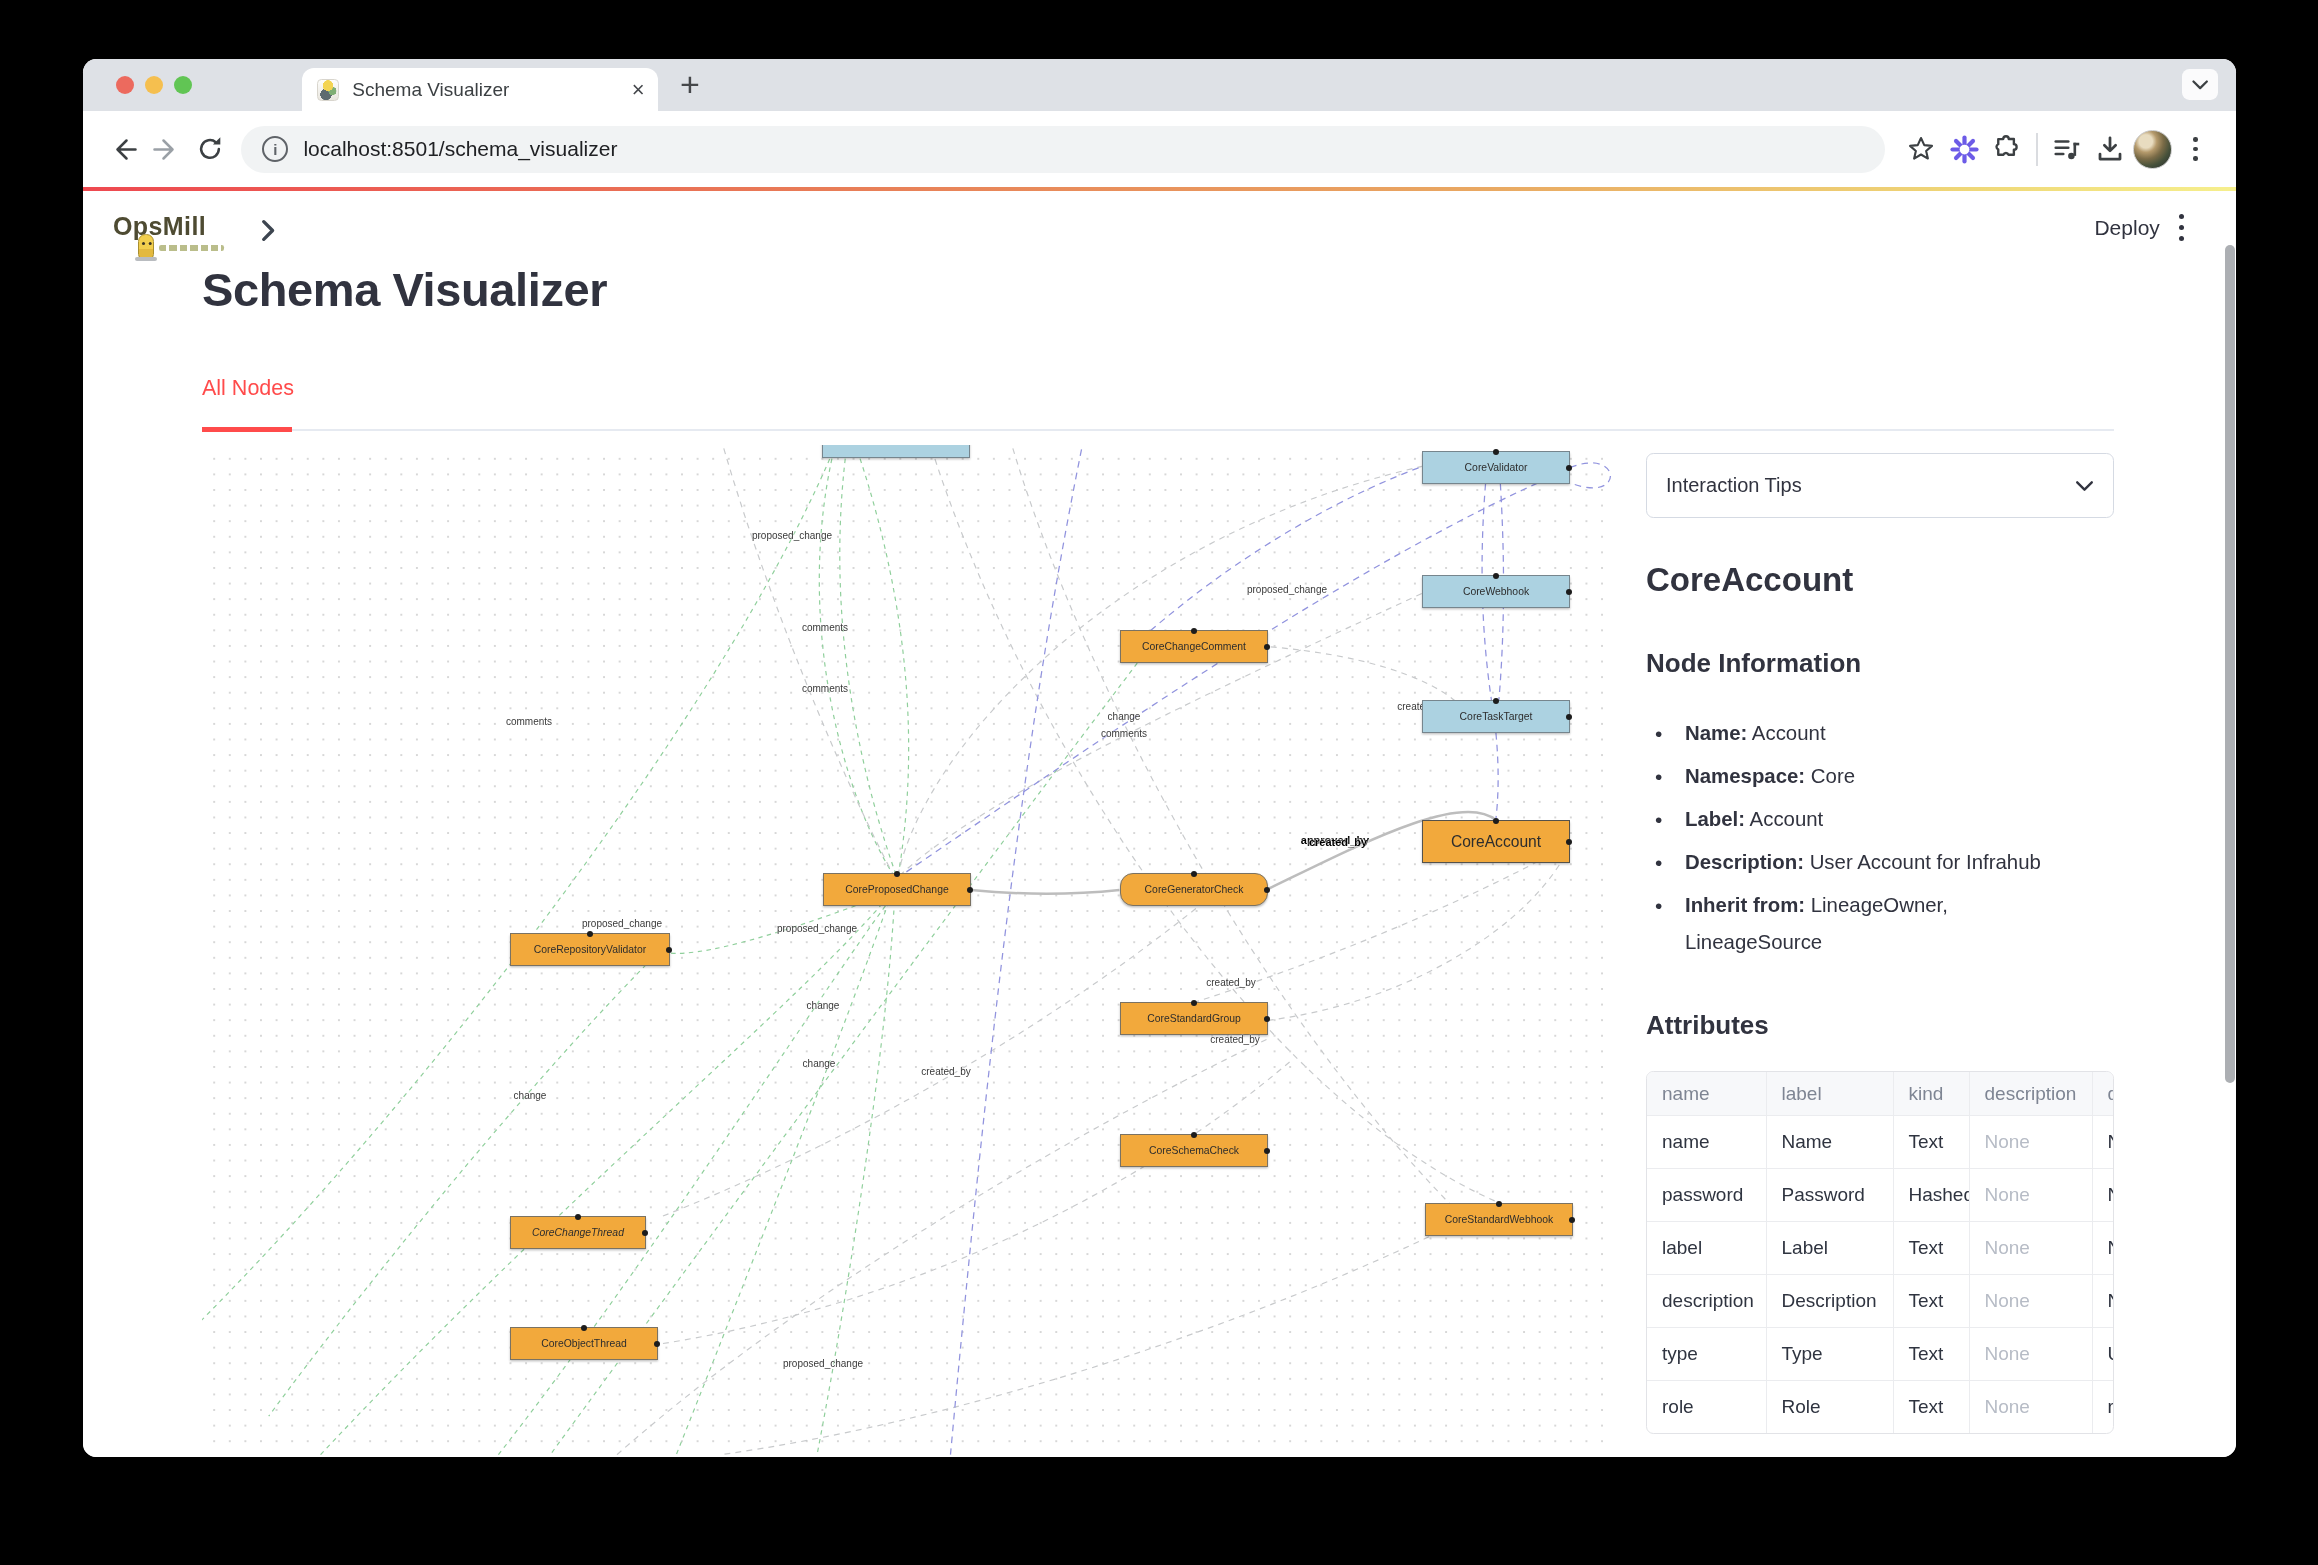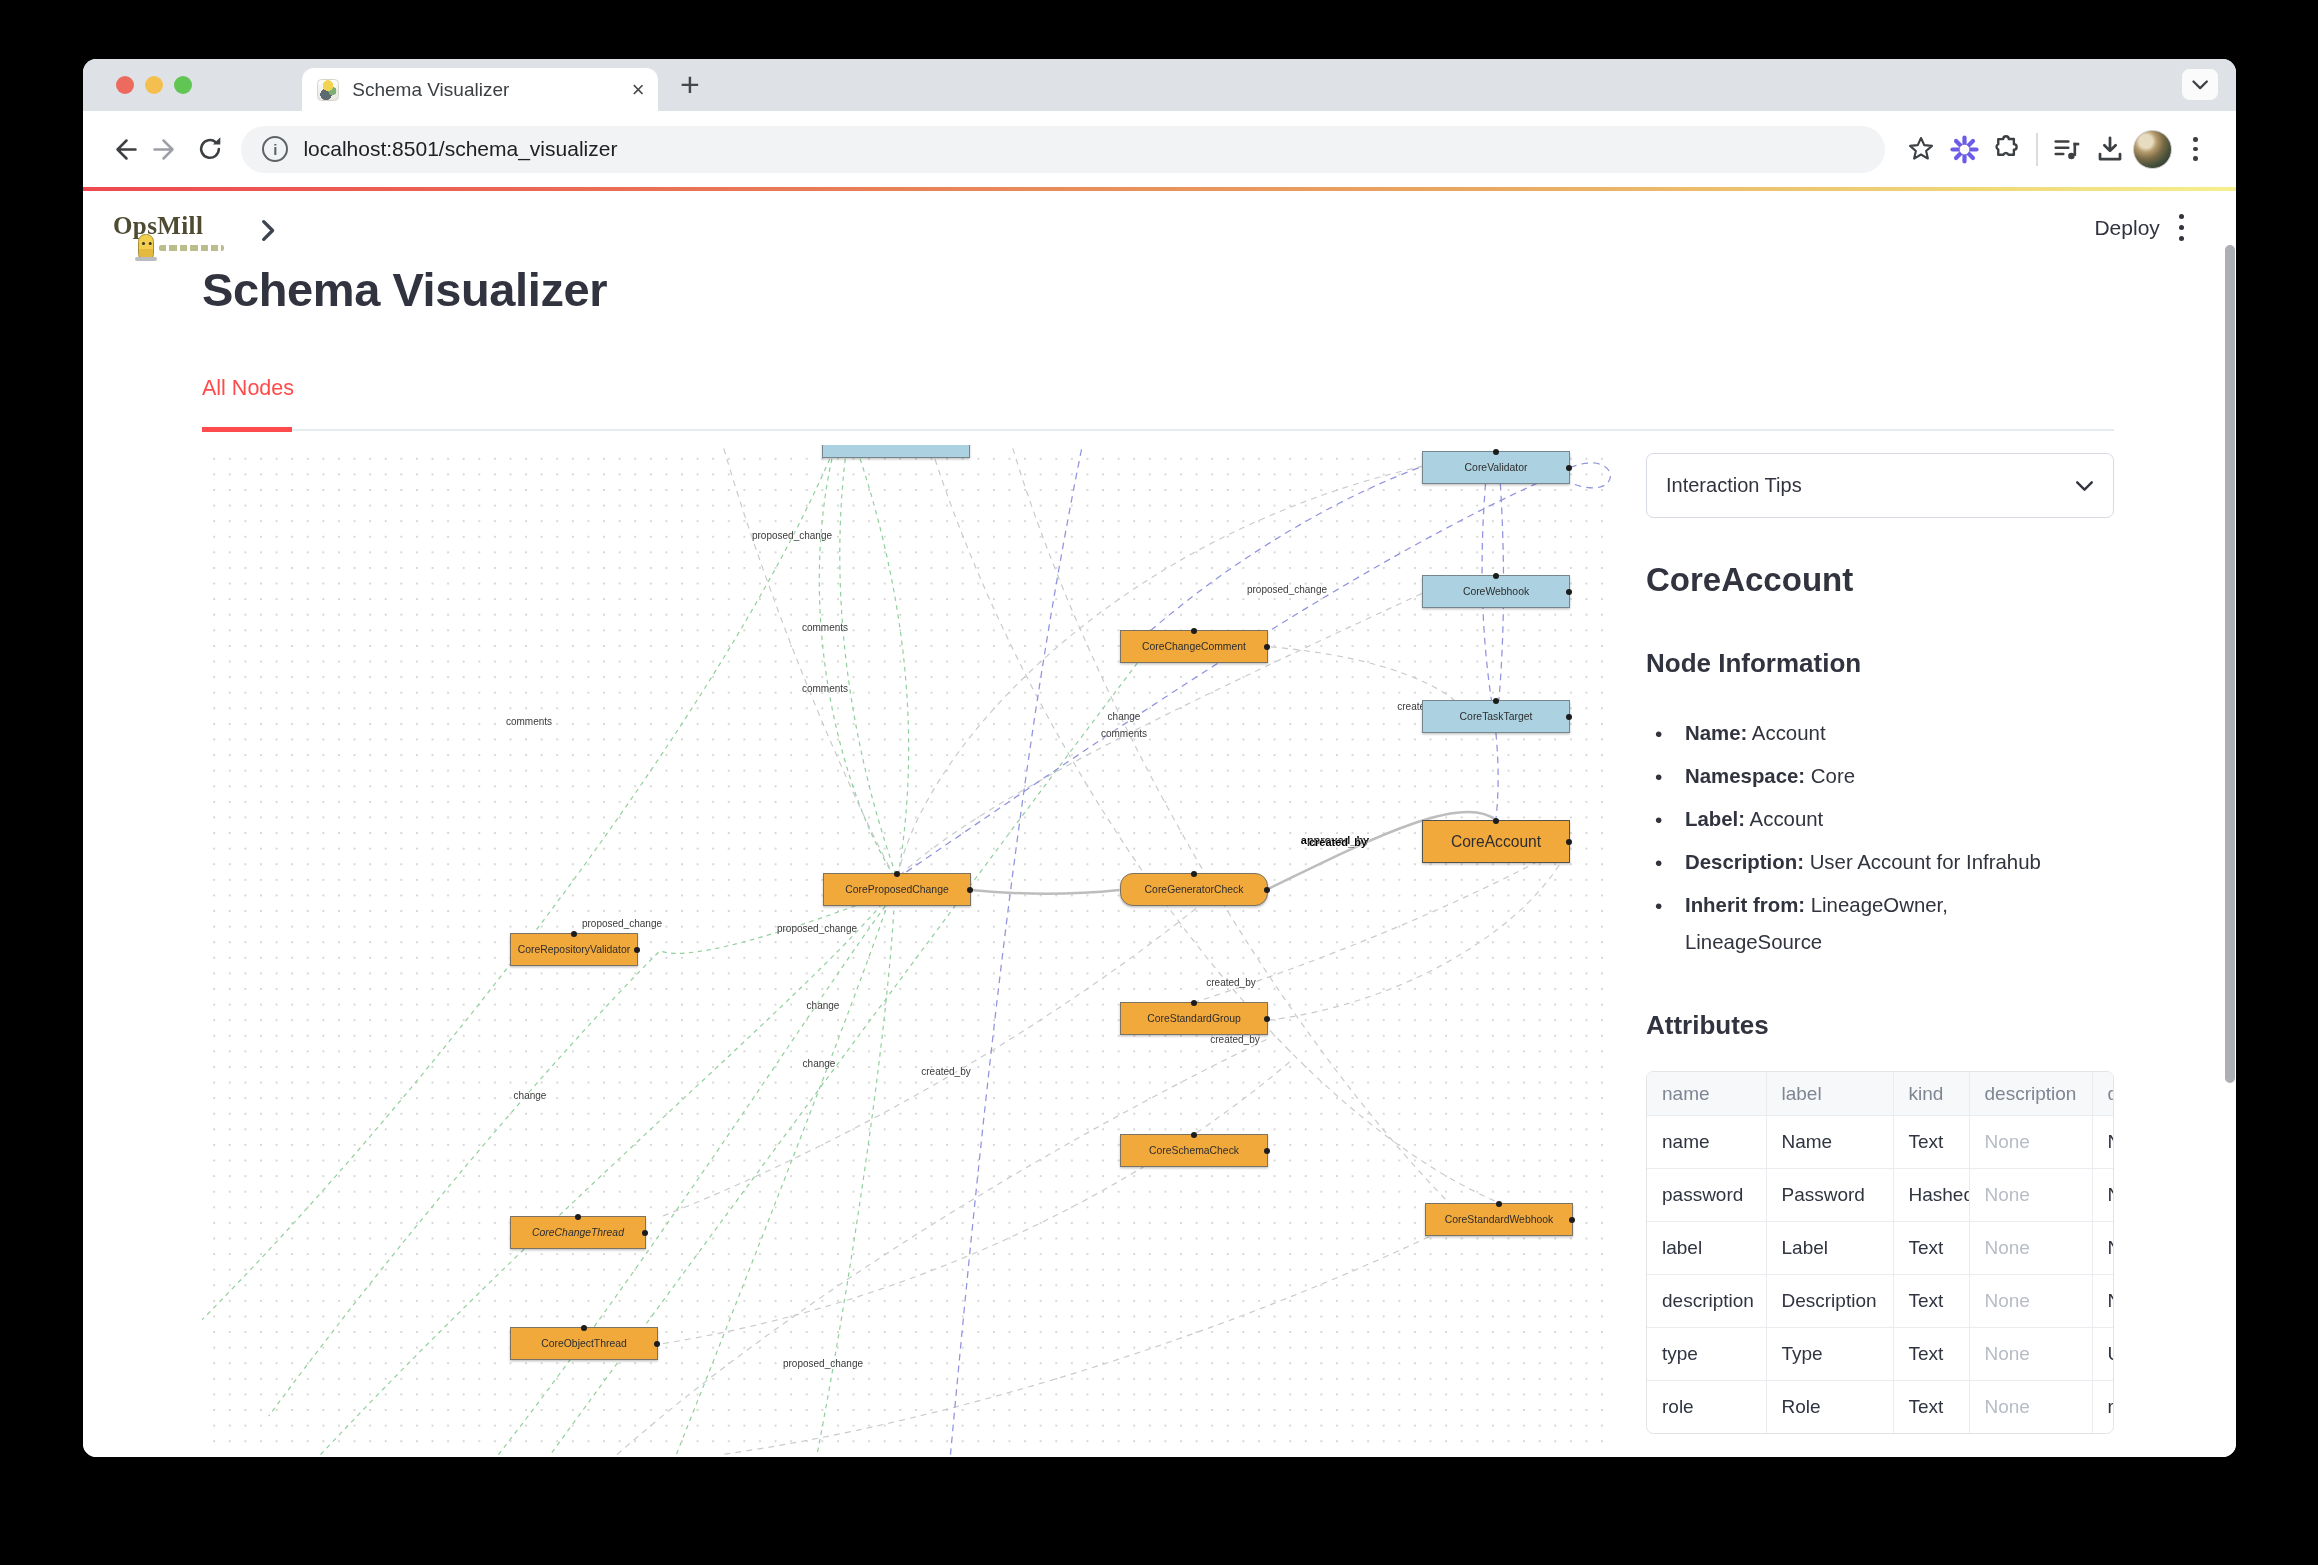--- a/index.html
+++ b/index.html
@@ -33,21 +33,21 @@
   .avatar{width:39px;height:39px;border-radius:50%;
     background:radial-gradient(circle at 32% 28%, #e8dcc0 0 18%, #b59a6c 30%, #7a6b47 48%, #45503a 68%, #23262c 100%);
     border:0.7px solid #c9c9c9;box-sizing:border-box;}
   .dots3{display:flex;flex-direction:column;gap:5.2px;align-items:center;}
   .dots3 i{width:4.4px;height:4.4px;border-radius:50%;background:#3C4043;}
   .decoration{height:4.4px;background:linear-gradient(90deg,#ee4950 0%,#e87d57 35%,#e9a862 65%,#efd878 88%,#f6ef8d 100%);}
   
   .page{position:relative;height:1266px;background:#fff;overflow:hidden;}
   .app-header{position:absolute;top:18px;left:30px;right:52px;height:47px;}
   .logo{position:absolute;left:0;top:3px;}
-  .logo-text{font-size:25px;font-weight:800;color:#4e4b32;letter-spacing:0.4px;font-family:Liberation Serif, serif;}
+  .logo-text{font-size:25px;font-weight:800;color:#4e4b32;letter-spacing:0.4px;}
   .mascot{position:absolute;left:25px;top:22px;width:16.3px;height:25px;border-radius:7.4px 7.4px 4.4px 4.4px;
     background:linear-gradient(#f2cf4e 0 60%,#e3b93f 60%);border:0.7px solid #a98f2f;box-sizing:border-box;}
   .mascot:before{content:"";position:absolute;left:3px;top:6.7px;width:3px;height:3px;border-radius:50%;background:#3a3427;box-shadow:6.7px 0 0 #3a3427;}
   .mascot:after{content:"";position:absolute;left:-3.7px;bottom:-3px;width:22px;height:4.4px;border-radius:2.2px;background:#b9bcc0;}
   .tagline{position:absolute;left:46px;top:33px;width:65px;height:5.2px;border-radius:2.2px;
     background:repeating-linear-gradient(90deg,#a9ad6e 0 7.4px,transparent 7.4px 10.4px);opacity:.8;}
   .hdr-chev{position:absolute;left:147px;top:9px;}
   .hdr-right{position:absolute;right:0;top:4.4px;display:flex;align-items:center;gap:19px;}
   .deploy{font-size:21px;color:#31333F;}
   .h1{position:absolute;left:119px;top:71px;font-size:47px;font-weight:700;color:#31333F;letter-spacing:-0.4px;}
@@ -262,21 +262,21 @@
           <path d="M1440,598 C1560,540 1700,466 1746,506" class="edge solid"></path>
         </svg>
     <div class="gnode blue" style="left: 620px; top: -19px; width: 148px; height: 32px;"></div>
         <div class="gnode blue" style="left: 1220px; top: 6px; width: 148px; height: 33px;">CoreValidator<i class="dot-t"></i><i class="dot-r"></i></div>
         <div class="gnode blue" style="left: 1220px; top: 130px; width: 148px; height: 33px;">CoreWebhook<i class="dot-t"></i><i class="dot-r"></i></div>
         <div class="gnode orange" style="left: 918px; top: 185px; width: 148px; height: 33px;">CoreChangeComment<i class="dot-t"></i><i class="dot-r"></i></div>
         <div class="gnode blue" style="left: 1220px; top: 255px; width: 148px; height: 33px;">CoreTaskTarget<i class="dot-t"></i><i class="dot-r"></i></div>
         <div class="gnode orange selected" style="left: 1220px; top: 375px; width: 148px; height: 43px;">CoreAccount<i class="dot-t"></i><i class="dot-r"></i></div>
         <div class="gnode orange" style="left: 621px; top: 428px; width: 148px; height: 33px;">CoreProposedChange<i class="dot-t"></i><i class="dot-r"></i></div>
         <div class="gnode orange" style="left: 918px; top: 428px; width: 148px; height: 33px; border-radius: 13px;">CoreGeneratorCheck<i class="dot-t"></i><i class="dot-r"></i></div>
-        <div class="gnode orange" style="left: 308px; top: 488px; width: 128px; height: 33px;">CoreRepositoryValidator<i class="dot-t"></i><i class="dot-r"></i></div>
+        <div class="gnode orange" style="left: 308px; top: 488px; width: 160px; height: 33px;">CoreRepositoryValidator<i class="dot-t"></i><i class="dot-r"></i></div>
         <div class="gnode orange" style="left: 918px; top: 557px; width: 148px; height: 33px;">CoreStandardGroup<i class="dot-t"></i><i class="dot-r"></i></div>
         <div class="gnode orange" style="left: 918px; top: 689px; width: 148px; height: 33px;">CoreSchemaCheck<i class="dot-t"></i><i class="dot-r"></i></div>
         <div class="gnode orange" style="left: 308px; top: 771px; width: 136px; height: 33px; font-style: italic;">CoreChangeThread<i class="dot-t"></i><i class="dot-r"></i></div>
         <div class="gnode orange" style="left: 1223px; top: 758px; width: 148px; height: 33px;">CoreStandardWebhook<i class="dot-t"></i><i class="dot-r"></i></div>
         <div class="gnode orange" style="left: 308px; top: 882px; width: 148px; height: 33px;">CoreObjectThread<i class="dot-t"></i><i class="dot-r"></i></div>
         <span class="elabel" style="left: 590px; top: 90px;">proposed_change</span>
         <span class="elabel" style="left: 623px; top: 182px;">comments</span>
         <span class="elabel" style="left: 623px; top: 243px;">comments</span>
         <span class="elabel" style="left: 327px; top: 276px;">comments</span>
         <span class="elabel" style="left: 1085px; top: 144px;">proposed_change</span>

